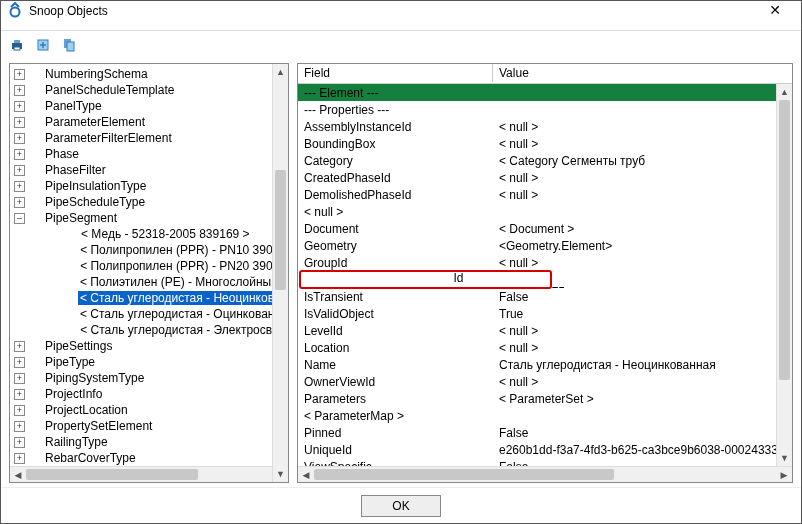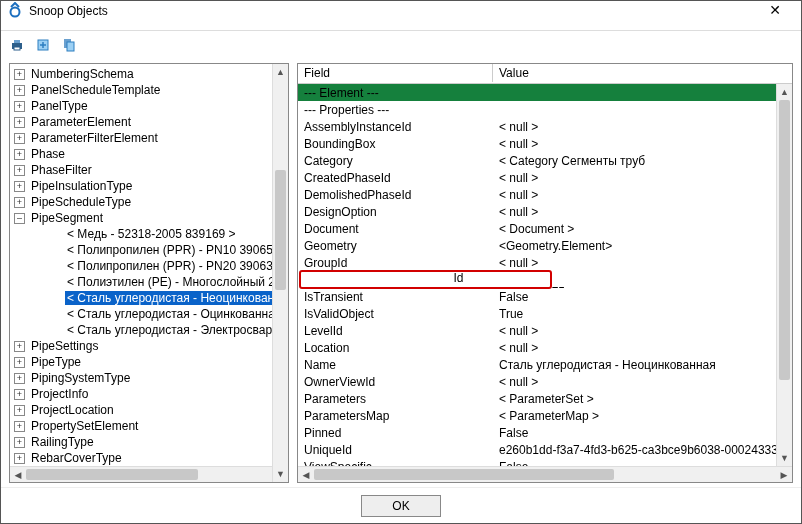--- a/index.html
+++ b/index.html
@@ -13,21 +13,21 @@
   .tool-icon { width: 16px; height: 16px; display: flex; align-items: center; justify-content: center; }
   .content { flex: 1; display: flex; gap: 8px; padding: 4px 8px 4px 8px; min-height: 0; }
   .panel { border: 1px solid #888; position: relative; display: flex; flex-direction: column; }
   .tree-panel { width: 280px; }
   .tree { flex: 1; overflow: hidden; padding: 2px 0; }
   .tree-row { display: flex; align-items: center; height: 16px; white-space: nowrap; overflow: hidden; }
   .tree-indent { display: inline-block; }
   .expander { width: 11px; height: 11px; border: 1px solid #888; display: inline-flex; align-items: center; justify-content: center; font-size: 9px; line-height: 1; margin-right: 4px; color: #333; flex-shrink: 0; }
   .no-exp { width: 11px; height: 11px; margin-right: 4px; display:inline-block; flex-shrink:0; }
   .dotline { display:inline-block; flex-shrink:0; }
-  .tree-label { padding: 0 2px; overflow: hidden; text-overflow: clip; }
+  .tree-label { padding: 0 2px; overflow: hidden; text-overflow: clip; margin-left: 14px; }
   .tree-row.selected .tree-label { background: #0a63c9; color: #fff; }
   .grid-panel { flex: 1; }
   .grid-head { display: flex; border-bottom: 1px solid #ccc; height: 20px; align-items: flex-start; font-size: 12px; }
   .grid-head .col { padding: 2px 6px; }
   .col-field { width: 195px; border-right: 1px solid #ccc; }
   .col-value { flex: 1; }
   .grid-body { flex: 1; overflow: hidden; position: relative; }
   .grid-row { display: flex; height: 17px; align-items: center; }
   .grid-row .cell { padding: 0 6px; overflow: hidden; text-overflow: ellipsis; white-space: nowrap; }
   .cell-field { width: 195px; }
@@ -267,21 +267,20 @@
           </div>
           <div class="grid-row">
             <div class="cell cell-field">CreatedPhaseId</div>
             <div class="cell cell-value">&lt; null &gt;</div>
           </div>
           <div class="grid-row">
             <div class="cell cell-field">DemolishedPhaseId</div>
             <div class="cell cell-value">&lt; null &gt;</div>
           </div>
           <div class="grid-row">
-            <div class="cell cell-field">DesignOption</div>
             <div class="cell cell-value">&lt; null &gt;</div>
           </div>
           <div class="grid-row">
             <div class="cell cell-field bold">Document</div>
             <div class="cell cell-value bold">&lt; Document &gt;</div>
           </div>
           <div class="grid-row">
             <div class="cell cell-field">Geometry</div>
             <div class="cell cell-value">&lt;Geometry.Element&gt;</div>
           </div>
@@ -315,21 +314,20 @@
           </div>
           <div class="grid-row">
             <div class="cell cell-field">OwnerViewId</div>
             <div class="cell cell-value">&lt; null &gt;</div>
           </div>
           <div class="grid-row">
             <div class="cell cell-field bold">Parameters</div>
             <div class="cell cell-value bold">&lt; ParameterSet &gt;</div>
           </div>
           <div class="grid-row">
-            <div class="cell cell-field bold">ParametersMap</div>
             <div class="cell cell-value bold">&lt; ParameterMap &gt;</div>
           </div>
           <div class="grid-row">
             <div class="cell cell-field">Pinned</div>
             <div class="cell cell-value">False</div>
           </div>
           <div class="grid-row">
             <div class="cell cell-field">UniqueId</div>
             <div class="cell cell-value">e260b1dd-f3a7-4fd3-b625-ca3bce9b6038-00024333</div>
           </div>

